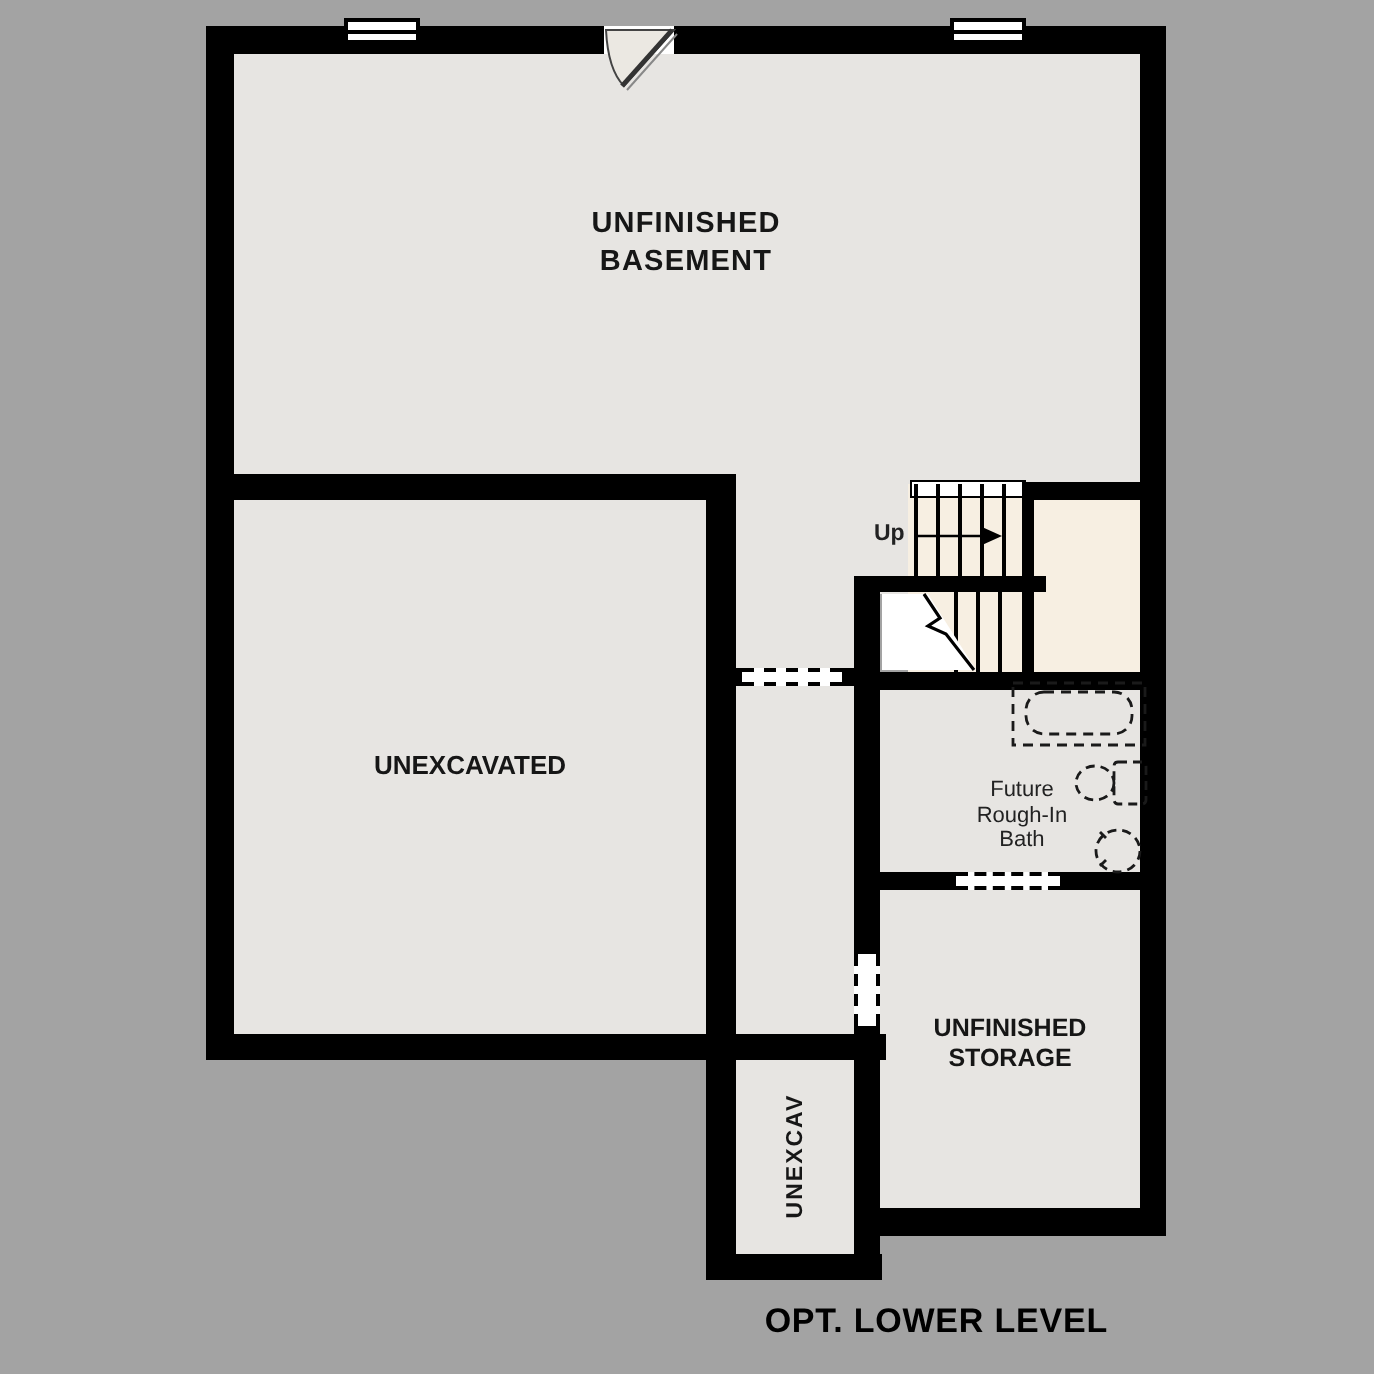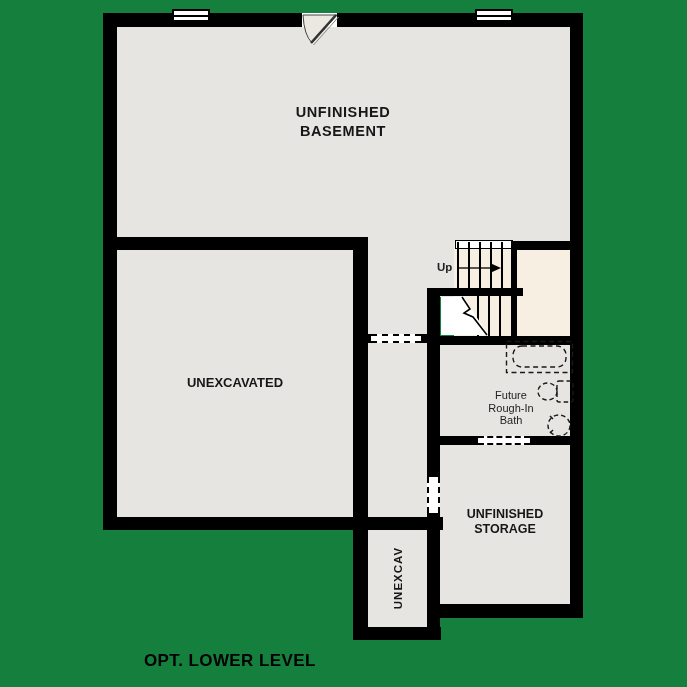--- a/index.html
+++ b/index.html
@@ -1,17 +1,17 @@
 <!DOCTYPE html>
 <html><head>
 <meta charset="utf-8">
 <style>
   html,body{margin:0;padding:0;background:#ffffff;}
   .plan{
-    position:relative;width:687px;height:687px;background:#15803d;
+    position:relative;width:687px;height:687px;background:#a3a3a3;
     font-family:"Liberation Sans", sans-serif;color:#111;overflow:hidden;
   }
   .abs{position:absolute;}
   .floor{position:absolute;background:#e7e5e2;}
   .beige{position:absolute;background:#f7efe2;}
   .wall{position:absolute;background:#000000;}
   .tread{position:absolute;width:2px;background:#000000;}
   .opening-h{position:absolute;background:#ffffff;border-top:2px dashed #000;border-bottom:2px dashed #000;box-sizing:border-box;}
   .opening-v{position:absolute;background:#ffffff;border-left:2px dashed #000;border-right:2px dashed #000;box-sizing:border-box;}
   .window{position:absolute;background:#ffffff;border:2px solid #000;box-sizing:border-box;}
@@ -20,21 +20,21 @@
     position:absolute;text-align:center;font-weight:bold;color:#161616;
     white-space:pre-line;
   }
   .lbl-basement{left:243px;top:103px;width:200px;font-size:14.5px;line-height:19px;letter-spacing:.6px;}
   .lbl-unexcavated{left:165px;top:375px;width:140px;font-size:13px;}
   .lbl-bath{left:472px;top:389px;width:78px;font-size:11px;line-height:12.5px;font-weight:normal;color:#222;}
   .lbl-storage{left:455px;top:507px;width:100px;font-size:12.5px;line-height:15px;}
   .lbl-unexcav{left:349px;top:571px;width:100px;height:14px;font-size:11.5px;letter-spacing:1px;
     transform:rotate(-90deg);transform-origin:center center;}
   .lbl-up{position:absolute;left:437px;top:261px;font-size:11.5px;color:#222;font-weight:bold;}
-  .caption{position:absolute;left:144px;top:651px;width:410px;text-align:left;
+  .caption{position:absolute;left:144px;top:651px;width:410px;text-align:right;
     font-weight:bold;font-size:17px;letter-spacing:.4px;color:#000;}
   svg.overlay{position:absolute;left:0;top:0;pointer-events:none;}
 </style>
 </head>
 <body>
 
 <div class="plan">
 
   <div class="floor" style="left:110px;top:20px;width:467px;height:230px;"></div>
   <div class="floor" style="left:362px;top:237px;width:73px;height:290px;"></div>

